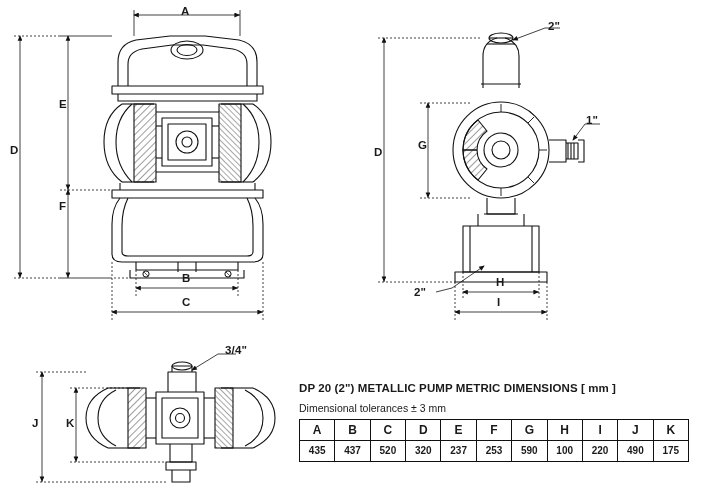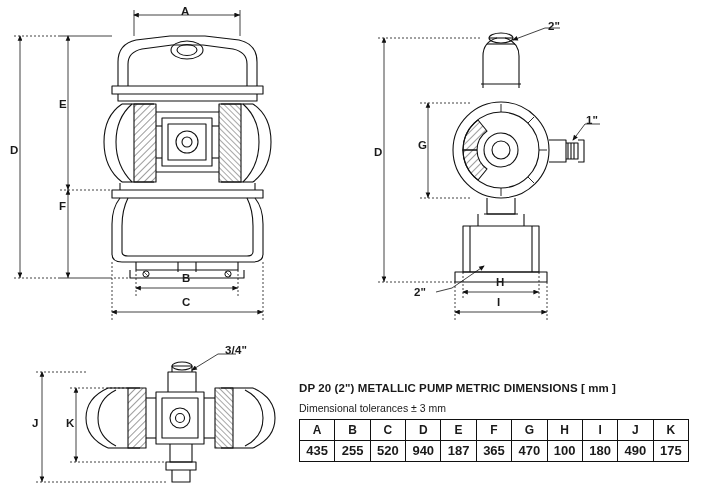--- a/index.html
+++ b/index.html
@@ -60,21 +60,21 @@
   table.dims th, table.dims td {
     border: 1px solid #111;
     text-align: center;
     font-size: 12px;
     font-weight: bold;
     height: 20px;
     padding: 0;
     line-height: 20px;
   }
   table.dims td {
-    font-size: 13px;
+    font-size: 10px;
     text-align: center;
   }
 </style>
 </head>
 <body>
 
 <div id="sheet">
 
   <svg class="draw" viewBox="0 0 709 500">
     <defs>
@@ -332,28 +332,28 @@
           <th>G</th>
           <th>H</th>
           <th>I</th>
           <th>J</th>
           <th>K</th>
         </tr>
       </thead>
       <tbody>
         <tr>
           <td>435</td>
-          <td>255</td>
+          <td>437</td>
           <td>520</td>
-          <td>940</td>
-          <td>187</td>
-          <td>365</td>
-          <td>470</td>
+          <td>320</td>
+          <td>237</td>
+          <td>253</td>
+          <td>590</td>
           <td>100</td>
-          <td>180</td>
+          <td>220</td>
           <td>490</td>
           <td>175</td>
         </tr>
       </tbody>
     </table>
   </div>
 
 </div>
 
 </body></html>

